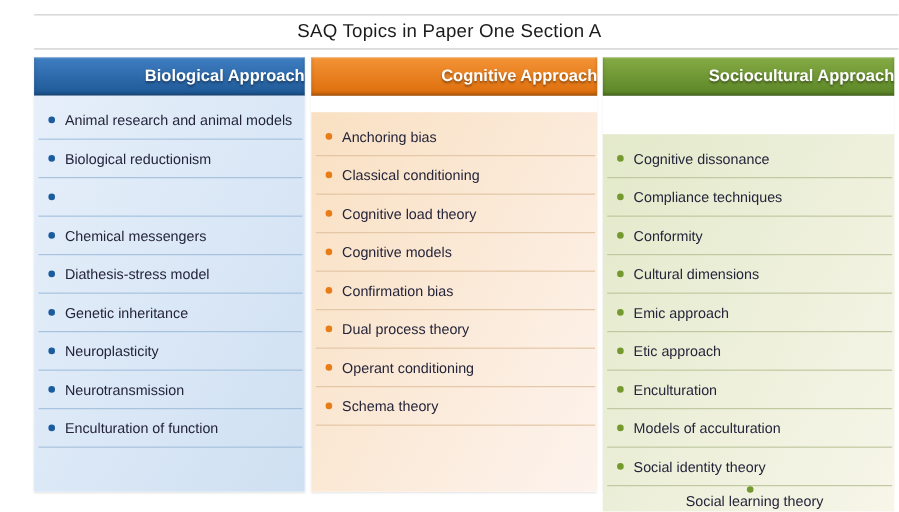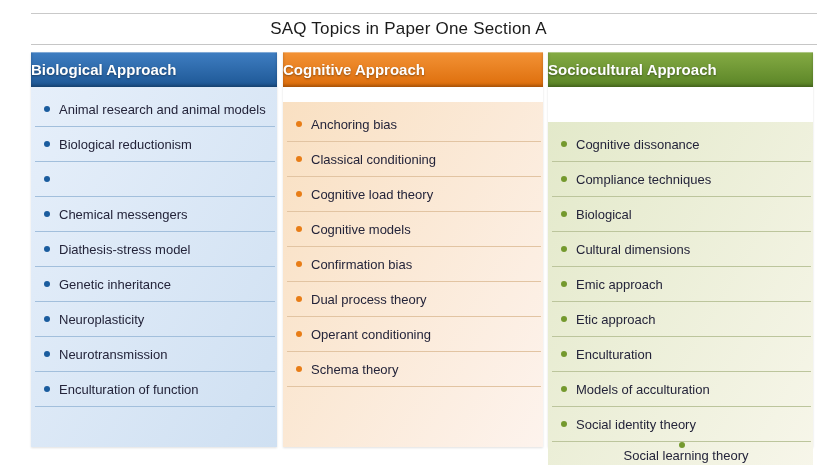--- a/index.html
+++ b/index.html
@@ -52,21 +52,21 @@
     flex-direction: column;
     height: 395px;
     box-shadow: 0 1px 2px rgba(0,0,0,0.12);
   }
   .col1 { width: 246px; margin-right: 6px; }
   .col2 { width: 260px; margin-right: 5px; gap: 15px; }
   .col3 { width: 265px; gap: 35px; }
   .col-header {
     height: 35px;
     line-height: 35px;
-    text-align: left;
+    text-align: right;
     color: #ffffff;
     font-weight: bold;
     font-size: 15px;
     text-shadow: 0 1px 2px rgba(0,0,0,0.4);
     background: linear-gradient(to bottom, var(--h1), var(--h2));
     box-shadow: inset 0 1px 0 rgba(255,255,255,0.35),
                 inset 0 -2px 3px rgba(0,0,0,0.25);
   }
   .col-body {
     flex: 1;
@@ -197,21 +197,21 @@
           <li class="row">
             <span class="bullet"></span>
             <span class="row-label">Cognitive dissonance</span>
           </li>
           <li class="row">
             <span class="bullet"></span>
             <span class="row-label">Compliance techniques</span>
           </li>
           <li class="row">
             <span class="bullet"></span>
-            <span class="row-label">Biological</span>
+            <span class="row-label">Conformity</span>
           </li>
           <li class="row">
             <span class="bullet"></span>
             <span class="row-label">Cultural dimensions</span>
           </li>
           <li class="row">
             <span class="bullet"></span>
             <span class="row-label">Emic approach</span>
           </li>
           <li class="row">

